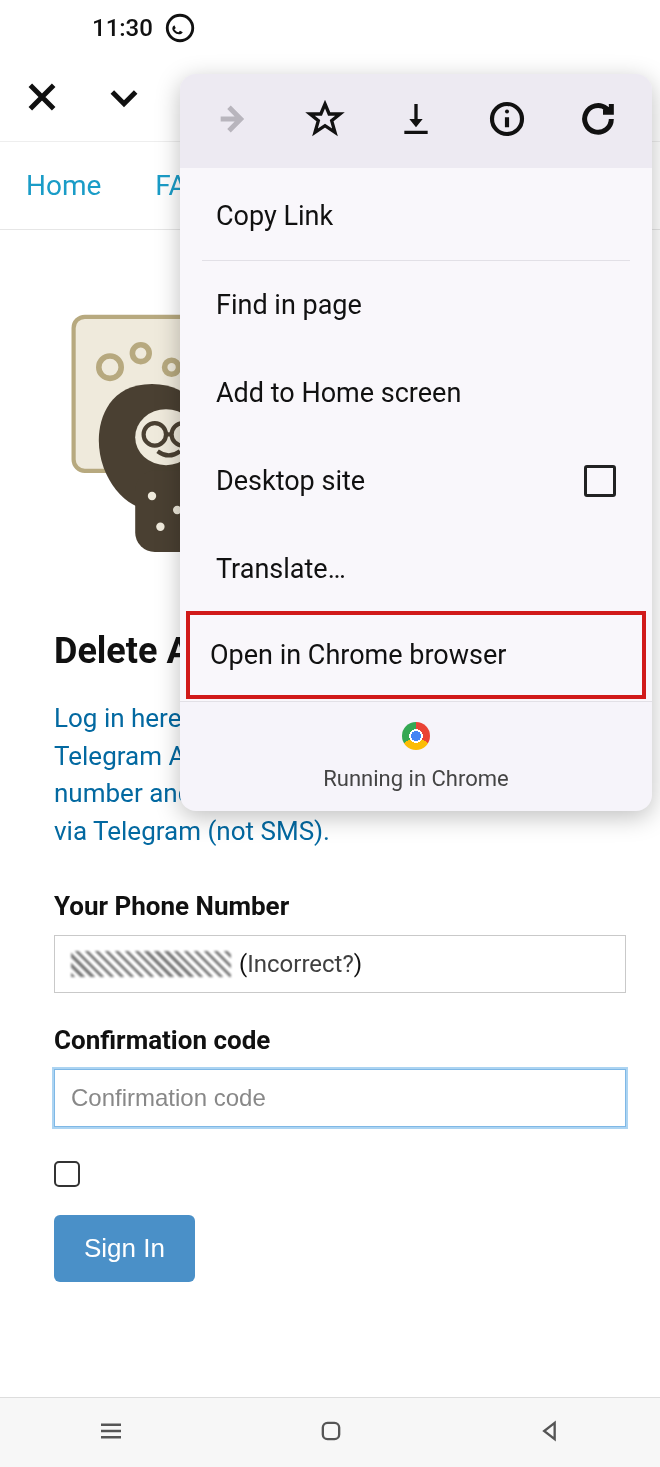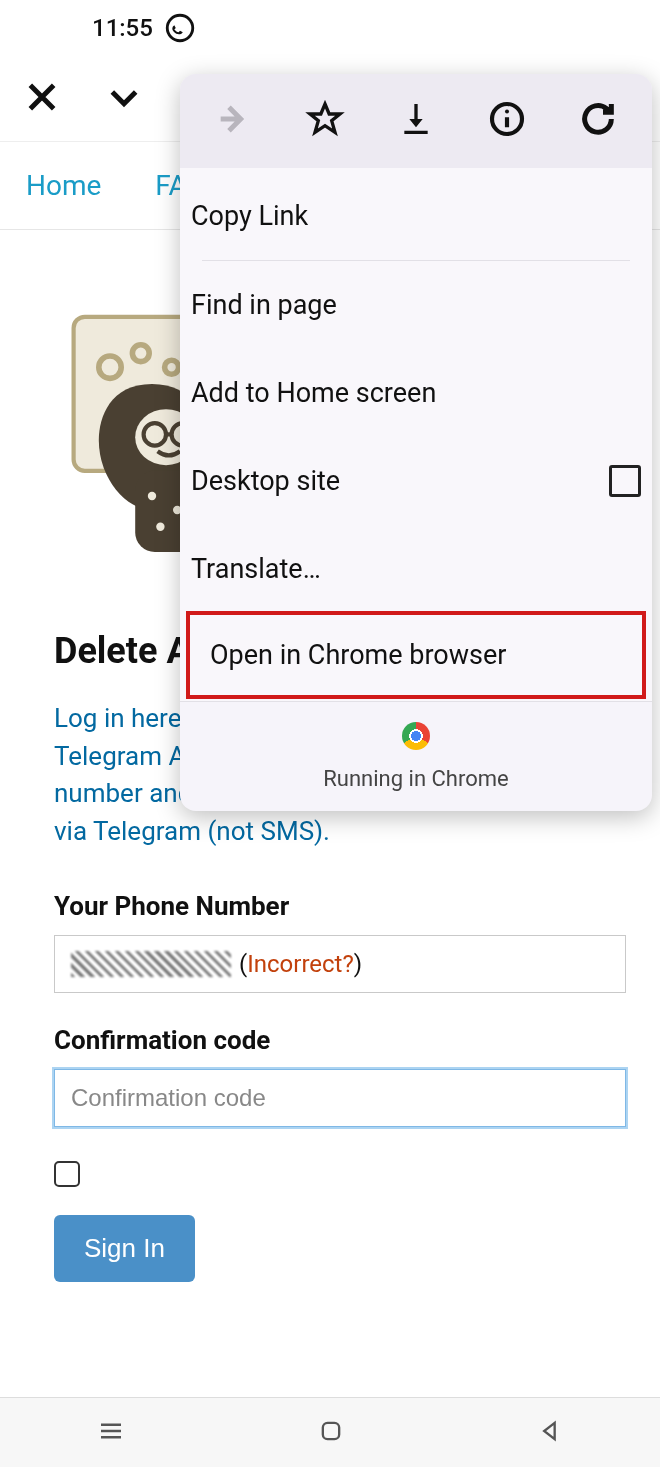--- a/index.html
+++ b/index.html
@@ -77,21 +77,21 @@
     font-size: 24px;
     margin-bottom: 32px;
   }
   .phonebox .blur {
     width: 160px; height: 26px;
     background:
       repeating-linear-gradient(45deg,#777 0 3px,#fff 3px 7px);
     filter: blur(1px);
     margin-right: 8px;
   }
-  .phonebox .incorrect { color:#c2410c; }
+  .phonebox .incorrect { color:#404040; }
 
   input.code {
     width: 100%;
     height: 58px;
     border: 1px solid #7fb8e6;
     outline: 2px solid rgba(90,170,230,.5);
     padding: 0 16px;
     font-size: 24px;
     color:#333;
     margin-bottom: 34px;
@@ -130,21 +130,21 @@
     overflow:hidden;
   }
   .menu-toolbar{
     height: 94px;
     background:#edeaf2;
     display:flex; align-items:center; justify-content:space-around;
     padding: 0 8px;
   }
   .menu-items{ padding: 4px 0; background:#f9f7fb;}
   .menu-item{
-    padding: 28px 11px;
+    padding: 28px 36px;
     font-size: 27px;
     display:flex; align-items:center; justify-content:space-between;
   }
   .menu-sep{ height:1px; background:#e2e0e6; margin:0 22px;}
   .menu-item.highlight{
     border:4px solid #d11a1a;
     margin: -2px 6px;
     padding: 24px 20px;
   }
   .menu-footer{
@@ -164,21 +164,21 @@
   }
 
   
   svg.ic { width:34px; height:34px; }
   svg.big { width:40px; height:40px; }
 </style>
 </head>
 <body>
 
 <div class="statusbar">
-  <span class="time">11:55</span>
+  <span class="time">11:30</span>
   <span class="left-icons">
     <svg class="ic" viewBox="0 0 24 24" fill="none" stroke="#111" stroke-width="2">
         <circle cx="12" cy="12" r="9"></circle>
         <path d="M8 15c1 1 3 2 5 1l1-1-2-1-1 1c-1 0-2-1-3-2l1-1-1-2-1 1c-1 2 0 3 1 4z" fill="#111" stroke="none"></path>
       </svg>
   </span>
   <span class="spacer"></span>
 </div>
 
 <div class="webview-hdr">

